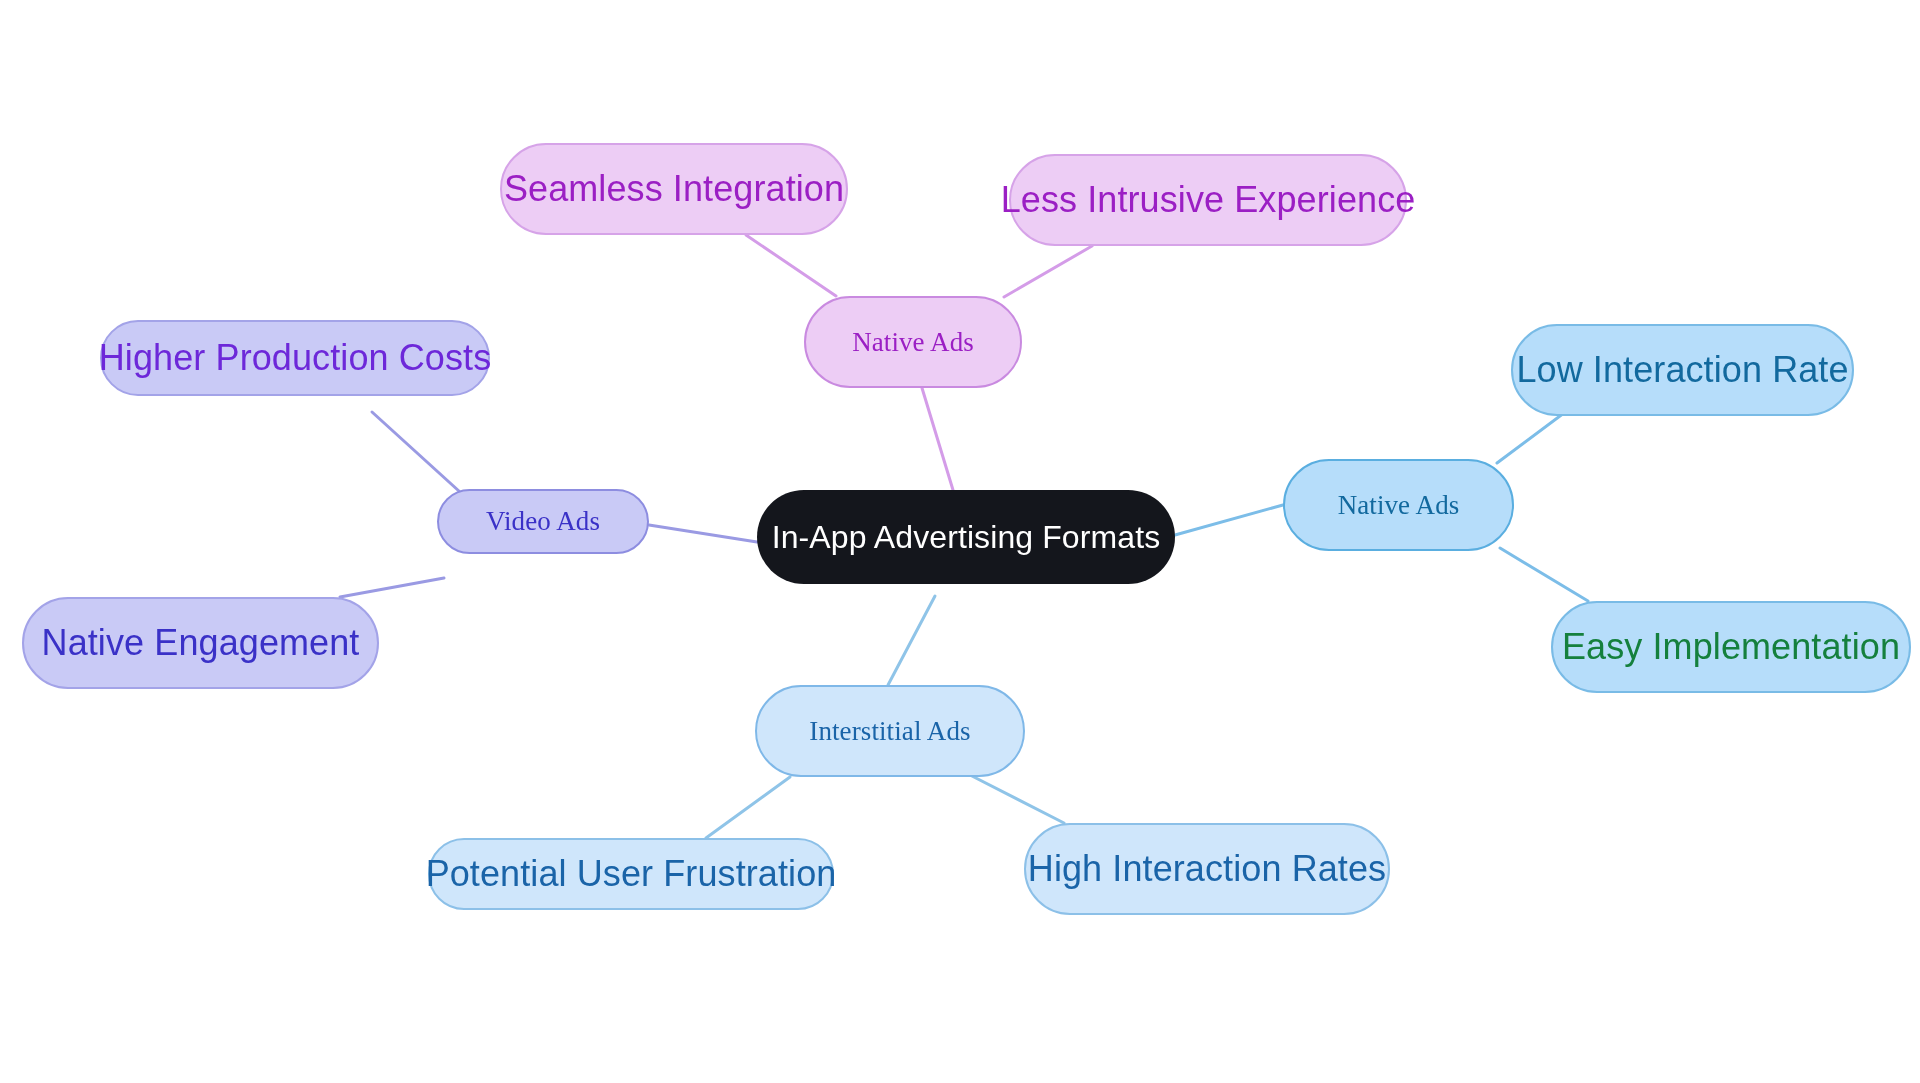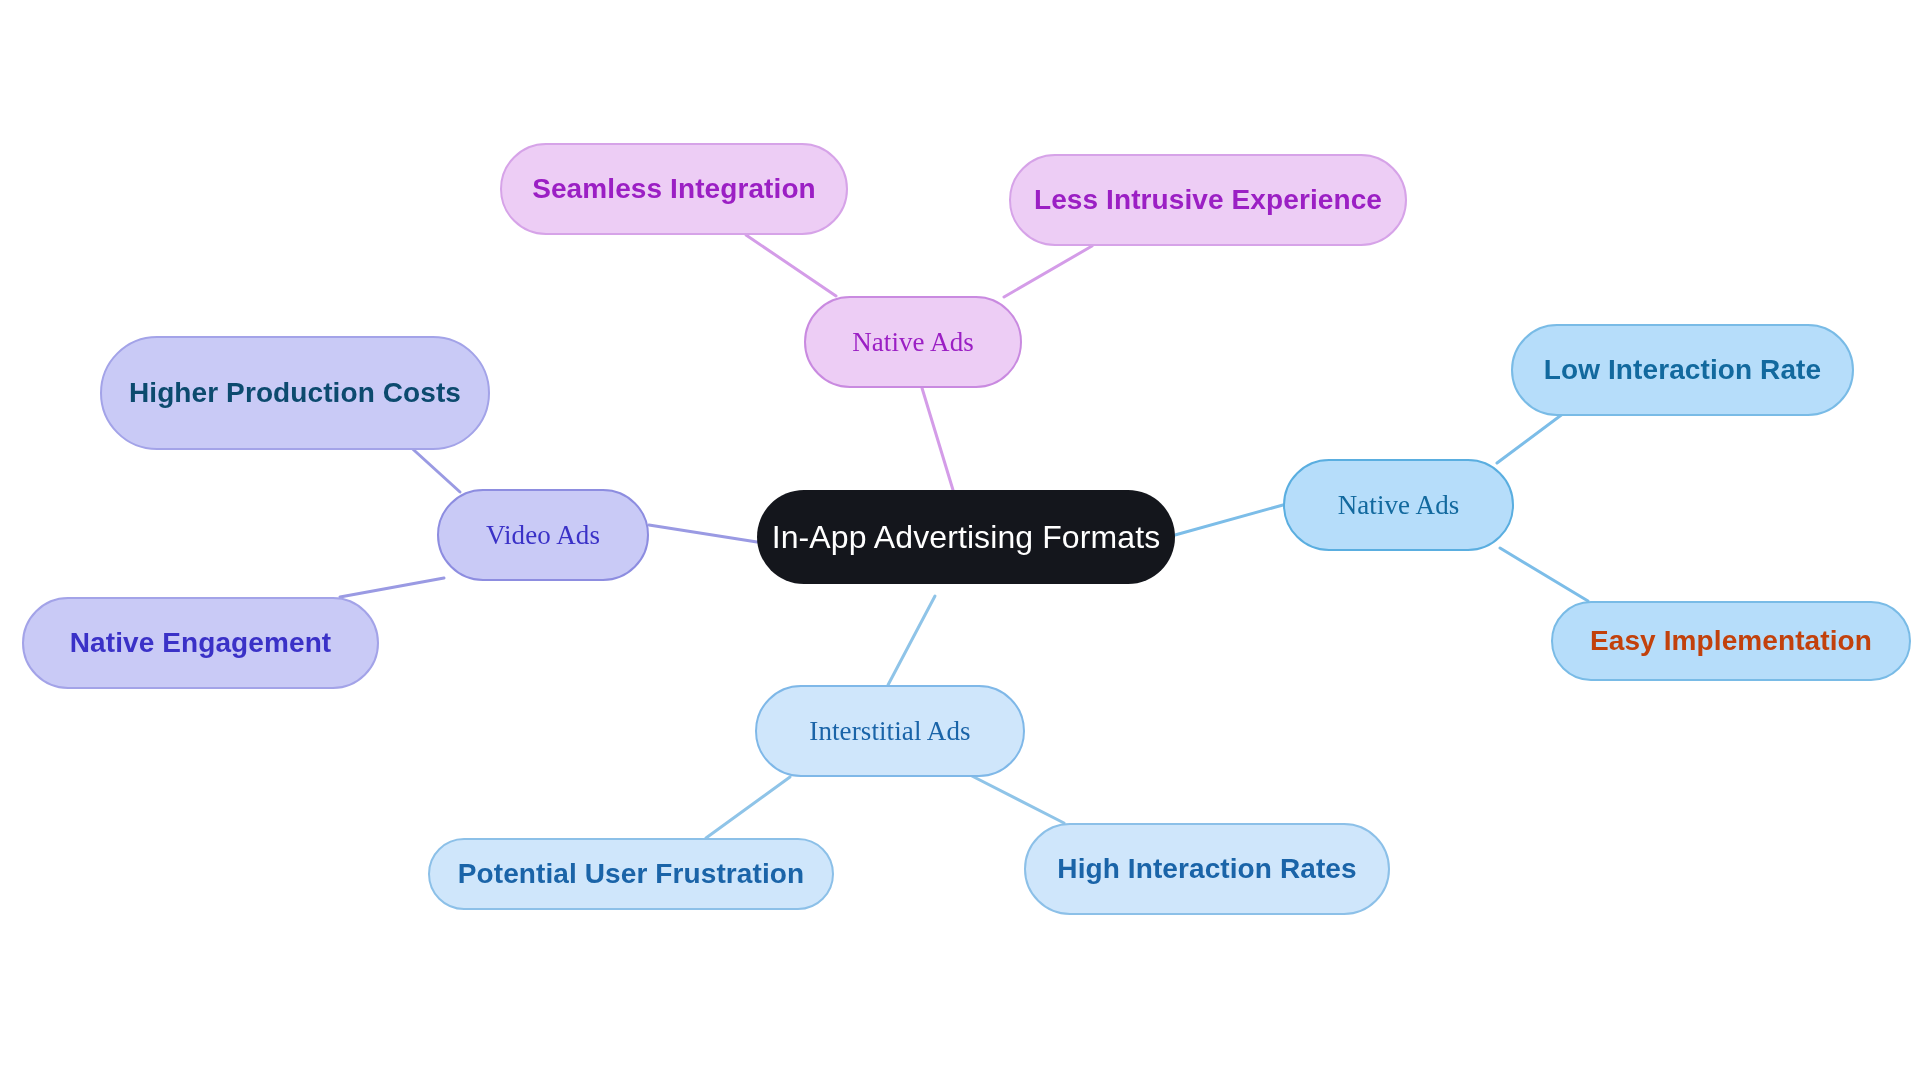--- a/index.html
+++ b/index.html
@@ -45,23 +45,22 @@
   .node-branch {
     border-style: solid;
     border-width: 2px;
     font-size: 27px;
     border-radius: 999px;
     font-family: Liberation Serif, serif;
   }
   .node-leaf {
     border-style: solid;
     border-width: 2px;
-    font-size: 28px;
+    font-size: 36px;
     border-radius: 999px;
-    font-weight: bold;
   }
 </style>
 </head>
 <body>
 
 <div id="mindmap-canvas">
 
   <svg id="edge-layer" viewBox="0 0 1920 1083" xmlns="http://www.w3.org/2000/svg">
       <line x1="757" y1="542" x2="649" y2="525" stroke="#9a9ae3" stroke-width="3" stroke-linecap="round"></line>
       <line x1="953" y1="490" x2="922" y2="388" stroke="#d49ce8" stroke-width="3" stroke-linecap="round"></line>
@@ -74,24 +73,24 @@
       <line x1="1497" y1="463" x2="1568" y2="410" stroke="#7cbde8" stroke-width="3" stroke-linecap="round"></line>
       <line x1="1500" y1="548" x2="1588" y2="601" stroke="#7cbde8" stroke-width="3" stroke-linecap="round"></line>
       <line x1="790" y1="777" x2="706" y2="838" stroke="#8fc4e8" stroke-width="3" stroke-linecap="round"></line>
       <line x1="970" y1="775" x2="1064" y2="823" stroke="#8fc4e8" stroke-width="3" stroke-linecap="round"></line>
     </svg>
 
   <div id="node-layer">
       <div class="node node-root" style="left: 757px; top: 490px; width: 418px; height: 94px; background: rgb(20, 22, 28); color: rgb(255, 255, 255);">
         <span>In-App Advertising Formats</span>
       </div>
-      <div class="node node-branch" style="left: 437px; top: 489px; width: 212px; height: 92px; background: rgb(201, 202, 246); border-color: rgb(141, 141, 224); color: rgb(58, 49, 199);">
+      <div class="node node-branch" style="left: 437px; top: 489px; width: 212px; height: 65px; background: rgb(201, 202, 246); border-color: rgb(141, 141, 224); color: rgb(58, 49, 199);">
         <span>Video Ads</span>
       </div>
-      <div class="node node-leaf" style="left: 100px; top: 336px; width: 390px; height: 114px; background: rgb(201, 202, 246); border-color: rgb(163, 163, 232); color: #0c4a6e;">
+      <div class="node node-leaf" style="left: 100px; top: 320px; width: 390px; height: 76px; background: rgb(201, 202, 246); border-color: rgb(163, 163, 232); color: #6d28d9;">
         <span>Higher Production Costs</span>
       </div>
       <div class="node node-leaf" style="left: 22px; top: 597px; width: 357px; height: 92px; background: rgb(201, 202, 246); border-color: rgb(163, 163, 232); color: rgb(58, 49, 199);">
         <span>Native Engagement</span>
       </div>
       <div class="node node-branch" style="left: 804px; top: 296px; width: 218px; height: 92px; background: rgb(237, 205, 245); border-color: rgb(201, 138, 224); color: rgb(155, 31, 196);">
         <span>Native Ads</span>
       </div>
       <div class="node node-branch" style="left: 1283px; top: 459px; width: 231px; height: 92px; background: rgb(182, 221, 250); border-color: rgb(90, 174, 224); color: rgb(18, 105, 158);">
         <span>Native Ads</span>
@@ -101,21 +100,21 @@
       </div>
       <div class="node node-leaf" style="left: 500px; top: 143px; width: 348px; height: 92px; background: rgb(237, 205, 245); border-color: rgb(214, 163, 232); color: rgb(155, 31, 196);">
         <span>Seamless Integration</span>
       </div>
       <div class="node node-leaf" style="left: 1009px; top: 154px; width: 398px; height: 92px; background: rgb(237, 205, 245); border-color: rgb(214, 163, 232); color: rgb(155, 31, 196);">
         <span>Less Intrusive Experience</span>
       </div>
       <div class="node node-leaf" style="left: 1511px; top: 324px; width: 343px; height: 92px; background: rgb(182, 221, 250); border-color: rgb(121, 187, 230); color: rgb(18, 105, 158);">
         <span>Low Interaction Rate</span>
       </div>
-      <div class="node node-leaf" style="left: 1551px; top: 601px; width: 360px; height: 80px; background: rgb(182, 221, 250); border-color: rgb(121, 187, 230); color: #c2410c;">
+      <div class="node node-leaf" style="left: 1551px; top: 601px; width: 360px; height: 92px; background: rgb(182, 221, 250); border-color: rgb(121, 187, 230); color: #15803d;">
         <span>Easy Implementation</span>
       </div>
       <div class="node node-leaf" style="left: 428px; top: 838px; width: 406px; height: 72px; background: rgb(207, 230, 251); border-color: rgb(140, 192, 232); color: rgb(26, 100, 168);">
         <span>Potential User Frustration</span>
       </div>
       <div class="node node-leaf" style="left: 1024px; top: 823px; width: 366px; height: 92px; background: rgb(207, 230, 251); border-color: rgb(140, 192, 232); color: rgb(26, 100, 168); align-items: center;">
         <span>High Interaction Rates</span>
       </div>
     </div>
 

